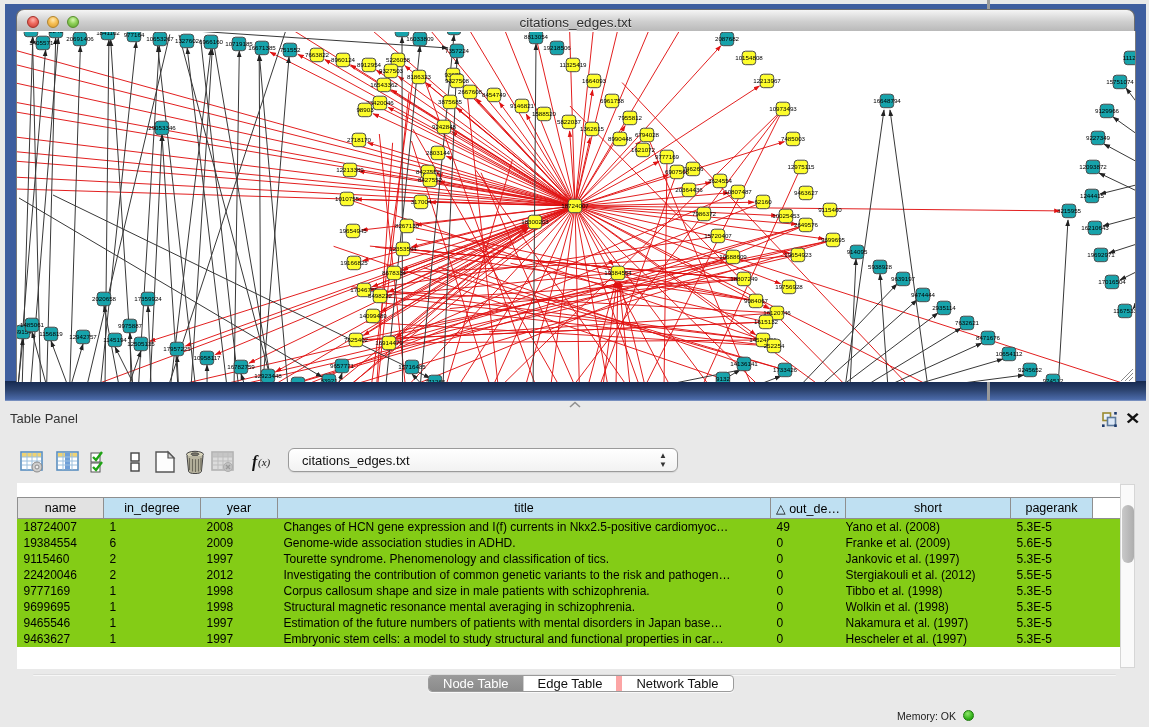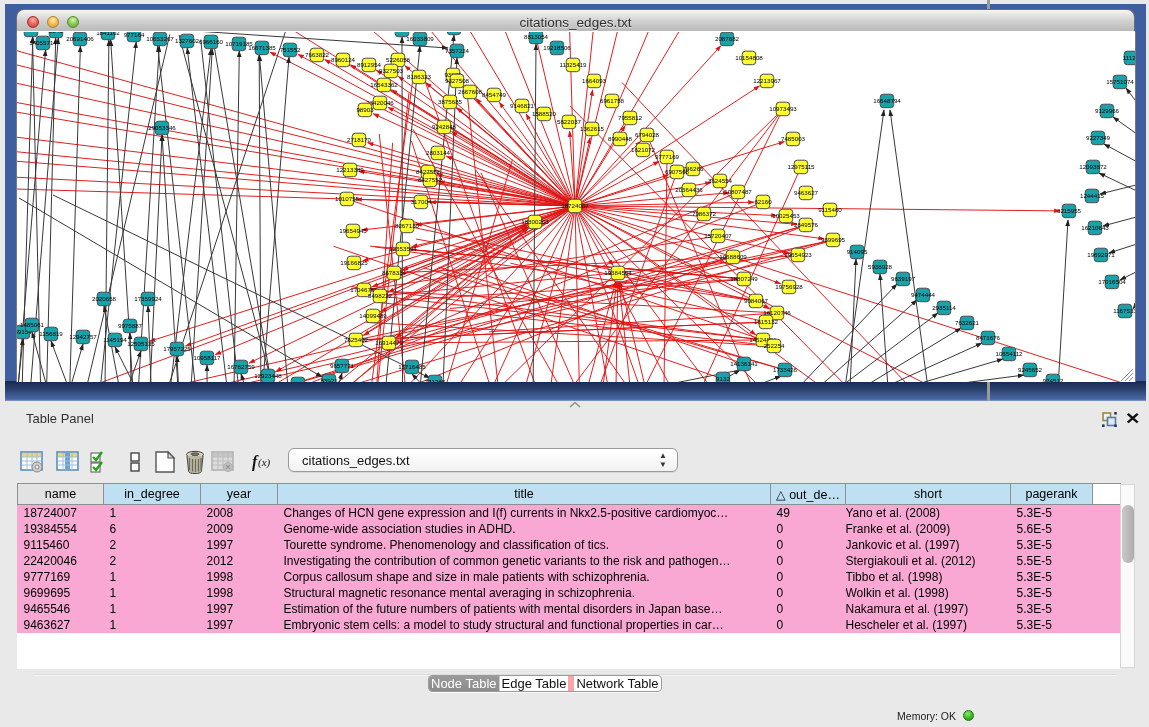--- a/index.html
+++ b/index.html
@@ -13,41 +13,41 @@
  border-radius:8px 8px 0 0;border:1px solid #6e6e6e;border-bottom:1px solid #6a6a6a;
  background:linear-gradient(#f5f5f5,#cfcfcf 55%,#b9b9b9)}
 #titlebar .title{position:absolute;left:0;right:0;top:5px;text-align:center;font-size:13.5px;color:#2f2f2f;text-shadow:0 1px 0 rgba(255,255,255,.6)}
 .tl{position:absolute;top:6px;width:12px;height:12px;border-radius:50%}
 #tl-r{left:10px;background:radial-gradient(circle at 50% 30%, #ffb3ac, #ee6a5f 45%, #c33b32);border:1px solid #a52f28}
 #tl-y{left:30px;background:radial-gradient(circle at 50% 30%, #ffe9b0, #f6bf55 45%, #d79a2e);border:1px solid #b2842c}
 #tl-g{left:50px;background:radial-gradient(circle at 50% 30%, #d7f8b2, #8ed058 45%, #5da12f);border:1px solid #578e2b}
 #canvasbox{position:absolute;left:16px;top:31px;width:1120px;height:351px;background:#fff;border:1px solid #7a7a7a;border-top:none}
 
 #tablepanel{position:absolute;left:0;top:401px;width:1149px;height:326px;background:#e9e9e9}
-#tp-title{position:absolute;left:26px;top:10px;font-size:13px;color:#333}
+#tp-title{position:absolute;left:10px;top:10px;font-size:13px;color:#333}
 #tp-float{position:absolute;right:32px;top:11px;width:15px;height:15px}
 #tp-close{position:absolute;right:10px;top:8px;font-size:16px;color:#111;font-weight:bold;transform:scaleX(1.15)}
 #toolbar{position:absolute;left:18px;top:445px;height:34px}
 .ticon{position:absolute;top:5px}
 #dropdown{position:absolute;left:288px;top:448px;width:390px;height:24px;border:1px solid #9a9a9a;border-radius:6px;background:linear-gradient(#fff,#f2f2f2);box-shadow:0 1px 1px rgba(0,0,0,.08)}
 #dropdown .dtext{position:absolute;left:13px;top:4px;font-size:13px;color:#111}
 #dropdown .darr{position:absolute;right:10px;top:3px;font-size:8px;color:#333;line-height:8.5px}
-table#grid{position:absolute;left:17px;top:483px;border-collapse:collapse;table-layout:fixed;width:1103px;font-size:12px;background:#f9a8d4}
+table#grid{position:absolute;left:17px;top:497px;border-collapse:collapse;table-layout:fixed;width:1103px;font-size:12px;background:#84cc16}
 #grid th{border:1px solid #8f8f8f;background:#bfe0f2;font-weight:normal;font-size:12.5px;height:21px;padding:0;color:#000}
 #grid th.first{background:#e2e2e2}
 #grid th.blank{background:#fff;border:1px solid #8f8f8f}
 #grid td{height:16px;padding:0 0 0 6px;color:#000;white-space:nowrap;overflow:hidden;border:none}
 #grid td.c6{text-align:left;padding:0}
 #grid tr{height:16px}
 #scrollbar{position:absolute;left:1120px;top:484px;width:15px;height:184px;background:#fafafa;border:1px solid #d6d6d6}
 #thumb{position:absolute;left:1121.5px;top:505px;width:12px;height:58px;background:linear-gradient(90deg,#c9c9c9,#adadad);border-radius:6px}
 #groove{position:absolute;left:33px;top:674px;width:1083px;height:2px;border-top:1px solid #dcdcdc;border-bottom:1px solid #f7f7f7;border-radius:2px}
 
 #tabs{position:absolute;left:428px;top:675px;height:17px;border:1px solid #9b9b9b;border-radius:4px;background:#fff;font-size:13px;box-shadow:0 1px 0 rgba(255,255,255,.7)}
-#tabs span{display:inline-block;vertical-align:top;height:15px;line-height:15px;padding:0 2px;color:#111}
+#tabs span{display:inline-block;vertical-align:top;height:15px;line-height:15px;padding:0 14px;color:#111}
 #tabs span.sel{background:linear-gradient(#9a9a9a,#8b8b8b);color:#fff;border-radius:3px 0 0 3px}
 #tabs span.mid{border-left:1px solid #cfcfcf;border-right:6px solid #fca5a5}
 #memory{position:absolute;right:34px;top:710px;font-size:10.5px;color:#222}
 #memdot{position:absolute;right:16px;top:710px;width:11px;height:11px;border-radius:50%;background:radial-gradient(circle at 40% 30%,#8ee66a,#35b41c 60%,#1f8f0e);border:1px solid #1d7a0c}
 </style></head>
 <body>
 <div id="stage">
   <div id="appframe">
       <div class="bottomband"></div>
     </div>

